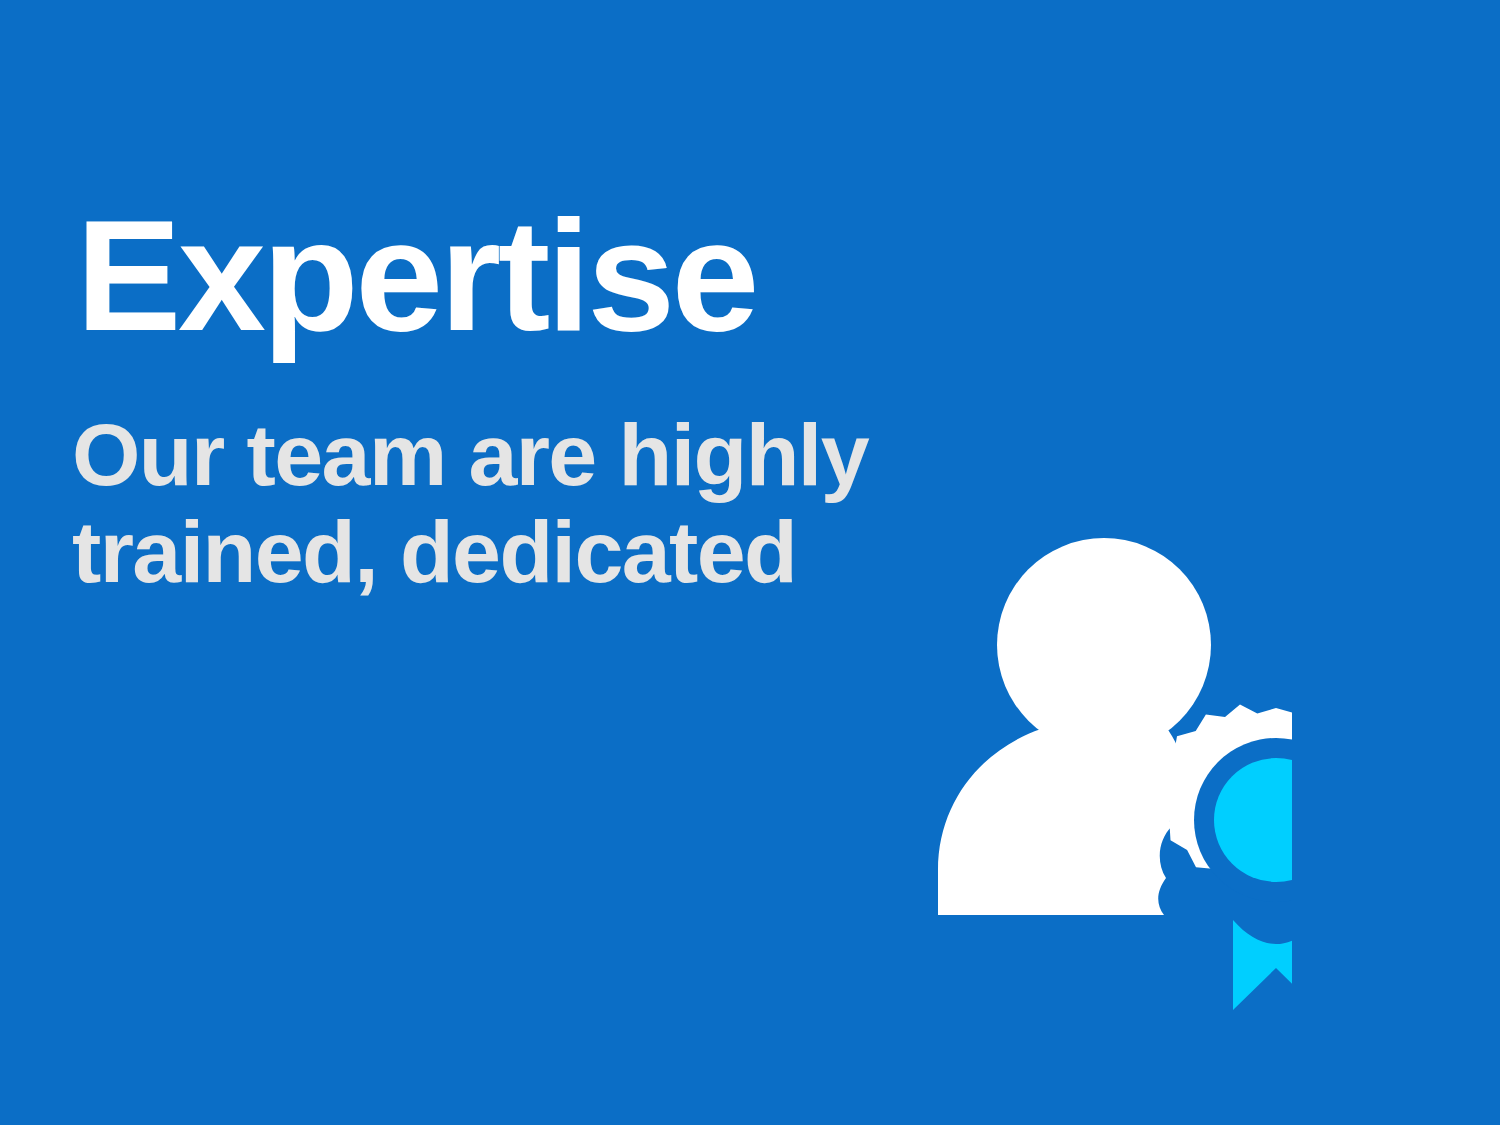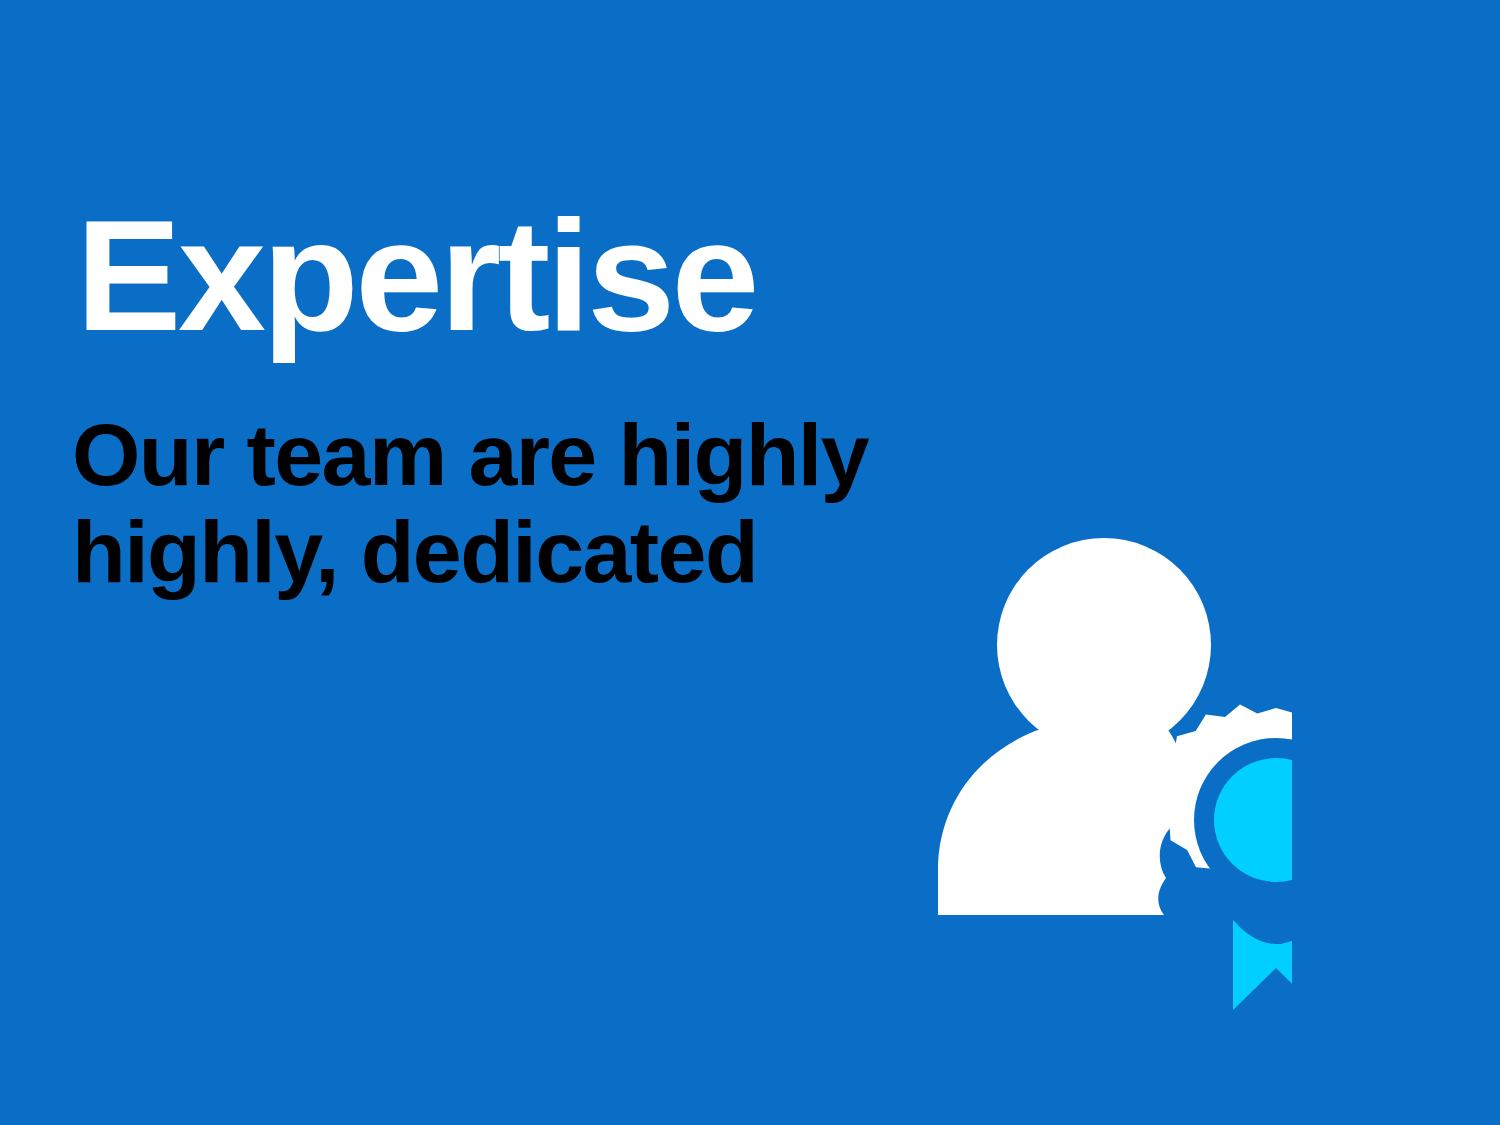--- a/index.html
+++ b/index.html
@@ -32,21 +32,21 @@
     color: #ffffff;
     letter-spacing: -3.5px;
     margin: 0 0 0 4px;
     white-space: nowrap;
   }
   #subheading {
     margin: 52px 0 0 0;
     font-size: 88px;
     line-height: 97px;
     font-weight: 700;
-    color: #000000;
+    color: #e5e5e5;
     letter-spacing: -1.6px;
   }
   #subheading .line {
     display: block;
     white-space: nowrap;
   }
   
   #icon-wrap {
     position: absolute;
     left: 900px;
@@ -64,21 +64,21 @@
 <body>
 
 <div id="slide">
 
   <div id="text-block">
 
     <h1 id="heading">Expertise</h1>
 
     <div id="subheading">
       <span class="line">Our team are highly</span>
-      <span class="line">highly, dedicated</span>
+      <span class="line">trained, dedicated</span>
     </div>
 
   </div>
 
   <div id="icon-wrap">
     <svg viewBox="0 0 520 560" xmlns="http://www.w3.org/2000/svg" aria-hidden="true">
 
       <g>
         <circle cx="204" cy="145" r="107" fill="#ffffff"></circle>
         <path d="M 38 415

